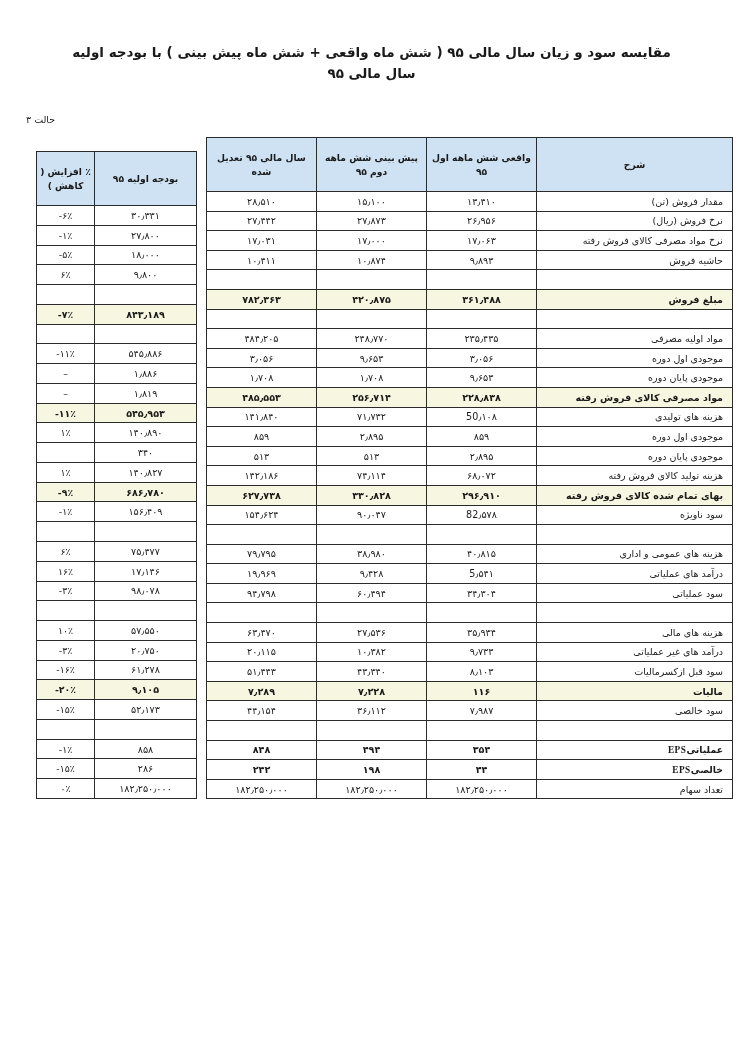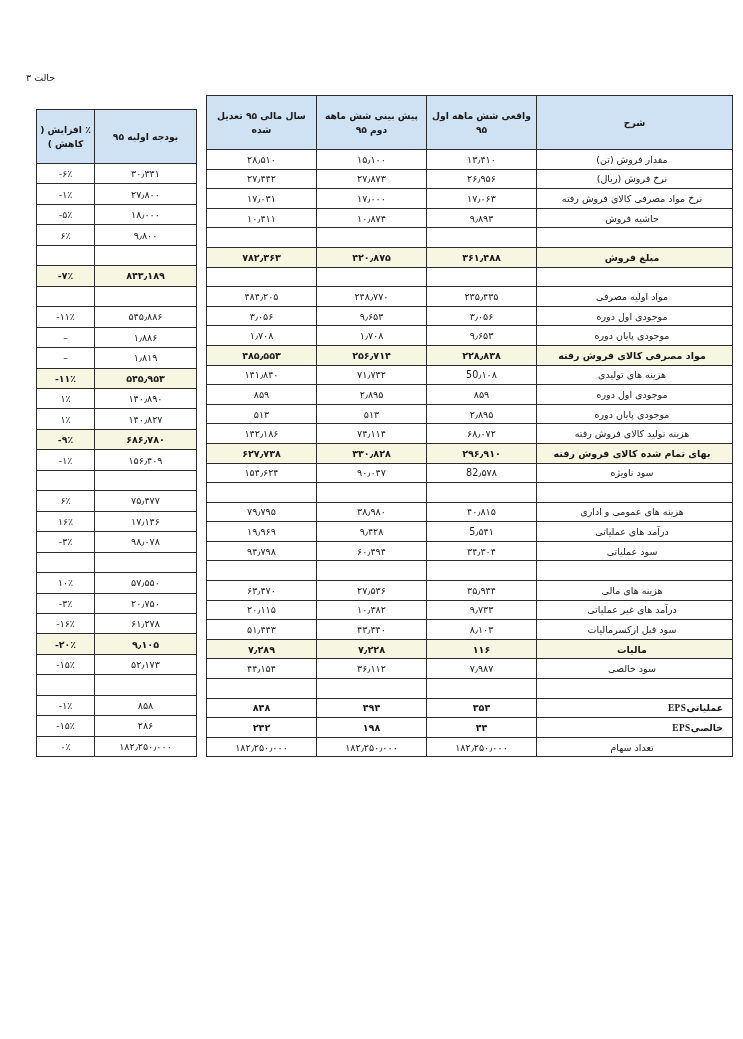--- a/index.html
+++ b/index.html
@@ -80,20 +80,21 @@
     padding: 2px 3px;
     white-space: normal;
   }
   .main-table col.c-desc { width: 196px; }
   .main-table col.c-num  { width: 110px; }
 
   .side-table col.c-pct { width: 58px; }
   .side-table col.c-bud { width: 102px; }
 
   td.desc {
+    text-align: right;
     padding-right: 9px;
     font-size: 9.5px;
   }
   td.num {
     font-size: 9.6px;
     letter-spacing: 0.2px;
   }
   tr.hl td {
     background: #f7f6e0;
     font-weight: bold;
@@ -123,20 +124,21 @@
   }
   .side-table td.pct { font-size: 9.4px; }
 </style>
 </head>
 <body>
 
 <div class="page">
 
   <div class="corner-note">حالت ۳</div>
 
+  <div class="doc-title">مقایسه سود و زیان سال مالی ۹۵ ( شش ماه واقعی + شش ماه پیش بینی ) با بودجه اولیه سال مالی ۹۵</div>
 
   <div class="tables-wrap">
 
     <table class="main-table">
       <colgroup>
         <col class="c-desc">
         <col class="c-num">
         <col class="c-num">
         <col class="c-num">
       </colgroup>
@@ -392,20 +394,24 @@
           </tr>
           <tr class="hl">
             <td class="num">۵۴۵٫۹۵۳</td>
             <td class="pct">‎-۱۱٪</td>
           </tr>
           <tr>
             <td class="num">۱۴۰٫۸۹۰</td>
             <td class="pct">۱٪</td>
           </tr>
           <tr>
+            <td class="num">۳۴۰</td>
+            <td class="pct"></td>
+          </tr>
+          <tr>
             <td class="num">۱۴۰٫۸۲۷</td>
             <td class="pct">۱٪</td>
           </tr>
           <tr class="hl">
             <td class="num">۶۸۶٫۷۸۰</td>
             <td class="pct">‎-۹٪</td>
           </tr>
           <tr>
             <td class="num">۱۵۶٫۴۰۹</td>
             <td class="pct">‎-۱٪</td>

